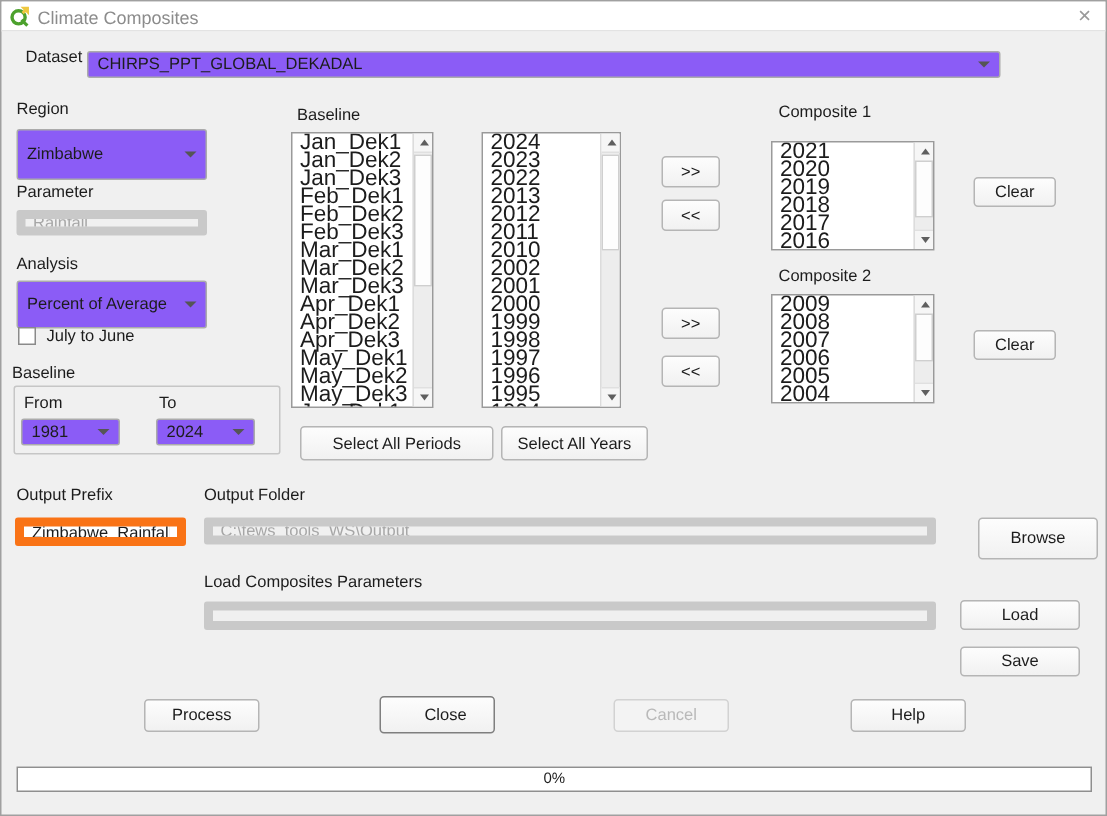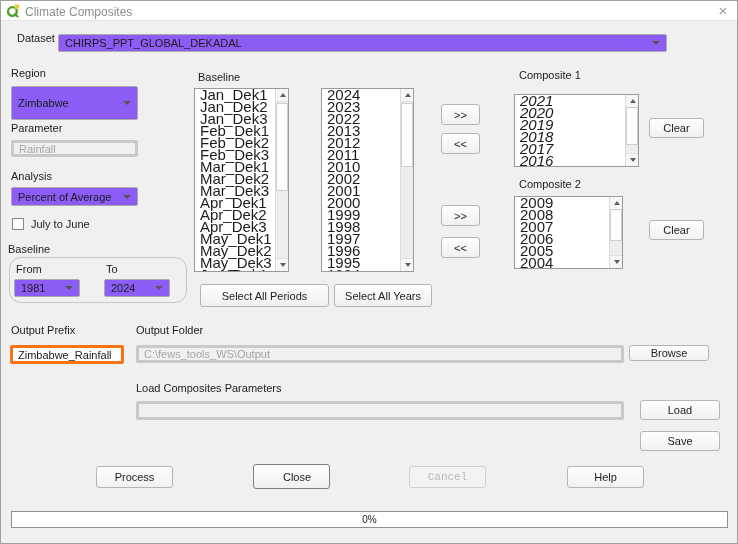--- a/index.html
+++ b/index.html
@@ -17,29 +17,29 @@
   .qgis-icon { position:absolute; left:5px; top:3px; width:14px; height:14px; }
   .close-x { position:absolute; right:6px; top:2px; width:16px; height:16px;
     color:#9a9a9a; font-size:15px; line-height:16px; text-align:center; cursor:default; }
   
   .lbl { position:absolute; white-space:nowrap; color:#1c1c1c; }
   .combo { position:absolute; background:#8b5cf6; border:1px solid #ababab; border-radius:2px;
     display:flex; align-items:center; padding:0 6px; }
   .combo .val { flex:1; overflow:hidden; white-space:nowrap; }
   .combo .arrow { width:0; height:0; border-left:4px solid transparent;
     border-right:4px solid transparent; border-top:4px solid #555; margin-left:4px; }
-  .field { position:absolute; background:#fff; border:3px solid #f97316; border-radius:2px;
+  .field { position:absolute; background:#fff; border:6px solid #f97316; border-radius:2px;
     font-family:"Liberation Sans", sans-serif; font-size:11px; padding:0 5px; color:#1c1c1c; }
   .field:disabled { background:#f0f0f0; color:#a6a6a6; border-color:#c9c9c9; }
   .btn { position:absolute; background:linear-gradient(#fdfdfd,#f1f1f1);
     border:1px solid #b5b5b5; border-radius:3px; font-family:"Liberation Sans", sans-serif;
     font-size:11px; color:#1c1c1c; text-align:center; cursor:default;
     display:flex; align-items:center; justify-content:center; }
   .btn.default { border-color:#7f7f7f; }
-  .btn.disabled { color:#b9b9b9; border-color:#d2d2d2; background:#f3f3f3;font-family:Liberation Mono, monospace; }
+  .btn.disabled { color:#b9b9b9; border-color:#d2d2d2; background:#f3f3f3; }
   
   .listbox { position:absolute; background:#fff; border:1px solid #9a9a9a; overflow:hidden; }
   .list-inner { position:absolute; left:0; top:0; right:14px; bottom:0; overflow:hidden; padding-left:5px; }
   .list-inner div { line-height:12px; font-size:15px; white-space:nowrap; }
   .sb { position:absolute; top:0; right:0; width:13px; bottom:0; background:#ededed; border-left:1px solid #dcdcdc; }
   .sb .btn-up, .sb .btn-dn { position:absolute; left:0; width:13px; height:13px;
     display:flex; align-items:center; justify-content:center; background:#f6f6f6; }
   .sb .btn-up { top:0; border-bottom:1px solid #e0e0e0; }
   .sb .btn-dn { bottom:0; border-top:1px solid #e0e0e0; }
   .tri-up { width:0; height:0; border-left:3px solid transparent; border-right:3px solid transparent; border-bottom:4px solid #5f5f5f; }
@@ -75,30 +75,30 @@
   <div class="lbl" style="left:10px; top:66px;">Region</div>
   <div class="combo" style="left:10px; top:85px; width:127px; height:34px;">
     <span class="val">Zimbabwe</span>
     <span class="arrow"></span>
   </div>
 
   <div class="lbl" style="left:10px; top:121px;">Parameter</div>
   <input class="field" style="left: 10px; top: 139px; width: 127px; height: 17px;" disabled="" value="Rainfall">
 
   <div class="lbl" style="left:10px; top:169px;">Analysis</div>
-  <div class="combo" style="left:10px; top:186px; width:127px; height:19px;">
+  <div class="combo" style="left:10px; top:186px; width:127px; height:32px;">
     <span class="val">Percent of Average</span>
     <span class="arrow"></span>
   </div>
 
   <div class="checkbox" style="left:11px; top:217px;"></div>
   <div class="lbl" style="left:30px; top:217px;">July to June</div>
 
   <div class="lbl" style="left:7px; top:242px;">Baseline</div>
-  <div class="groupbox" style="left:8px; top:256px; width:178px; height:46px;border-radius:12px;">
+  <div class="groupbox" style="left:8px; top:256px; width:178px; height:46px;">
     <div class="lbl" style="left:6px; top:5px;">From</div>
     <div class="combo" style="left:4px; top:21px; width:66px; height:18px;">
       <span class="val">1981</span>
       <span class="arrow"></span>
     </div>
     <div class="lbl" style="left:96px; top:5px;text-align:center;">To</div>
     <div class="combo" style="left:94px; top:21px; width:66px; height:18px;">
       <span class="val">2024</span>
       <span class="arrow"></span>
     </div>
@@ -168,21 +168,21 @@
   </div>
   <div class="btn" style="left:333px; top:283px; width:98px; height:23px;">Select All Years</div>
 
   <div class="btn" style="left:440px; top:103px; width:39px; height:21px;">&gt;&gt;</div>
   <div class="btn" style="left:440px; top:132px; width:39px; height:21px;">&lt;&lt;</div>
 
   <div class="btn" style="left:440px; top:204px; width:39px; height:21px;">&gt;&gt;</div>
   <div class="btn" style="left:440px; top:236px; width:39px; height:21px;">&lt;&lt;</div>
 
   <div class="lbl" style="left:518px; top:68px;">Composite 1</div>
-  <div class="listbox" style="left:513px; top:93px; width:125px; height:73px;font-style:italic;">
+  <div class="listbox" style="left:513px; top:93px; width:109px; height:73px;">
     <div class="list-inner">
         <div>2021</div>
         <div>2020</div>
         <div>2019</div>
         <div>2018</div>
         <div>2017</div>
         <div>2016</div>
       </div>
     <div class="sb">
       <div class="btn-up">
@@ -216,21 +216,21 @@
         </div>
     </div>
   </div>
   <div class="btn" style="left:648px; top:219px; width:55px; height:20px;">Clear</div>
 
   <div class="lbl" style="left:10px; top:323px;">Output Prefix</div>
   <input class="field" style="left: 9px; top: 344px; width: 114px; height: 19px;" value="Zimbabwe_Rainfall">
 
   <div class="lbl" style="left:135px; top:323px;">Output Folder</div>
   <input class="field" style="left: 135px; top: 344px; width: 488px; height: 18px;" disabled="" value="C:\fews_tools_WS\Output">
-  <div class="btn" style="left:628px; top:344px; width:80px; height:16px;">Browse</div>
+  <div class="btn" style="left:651px; top:344px; width:80px; height:28px;">Browse</div>
 
   <div class="lbl" style="left:135px; top:381px;">Load Composites Parameters</div>
   <input class="field" style="left: 135px; top: 400px; width: 488px; height: 19px;" disabled="" value="">
   <div class="btn" style="left:639px; top:399px; width:80px; height:20px;">Load</div>
   <div class="btn" style="left:639px; top:430px; width:80px; height:20px;">Save</div>
 
   <div class="btn" style="left:95px; top:465px; width:77px; height:22px;">Process</div>
   <div class="btn default" style="left:252px; top:463px; width:77px; height:25px;padding-left:11px;">Close</div>
   <div class="btn disabled" style="left:408px; top:465px; width:77px; height:22px;">Cancel</div>
   <div class="btn" style="left:566px; top:465px; width:77px; height:22px;">Help</div>

